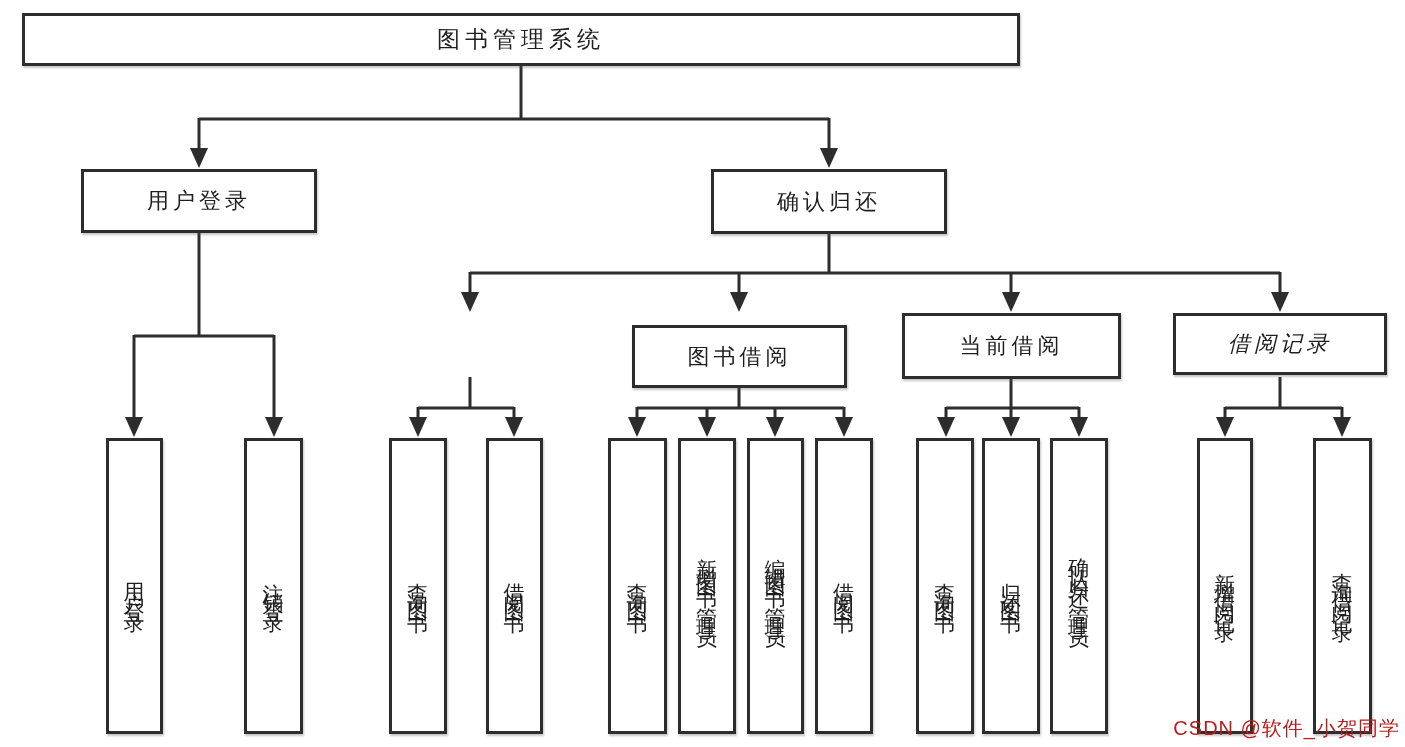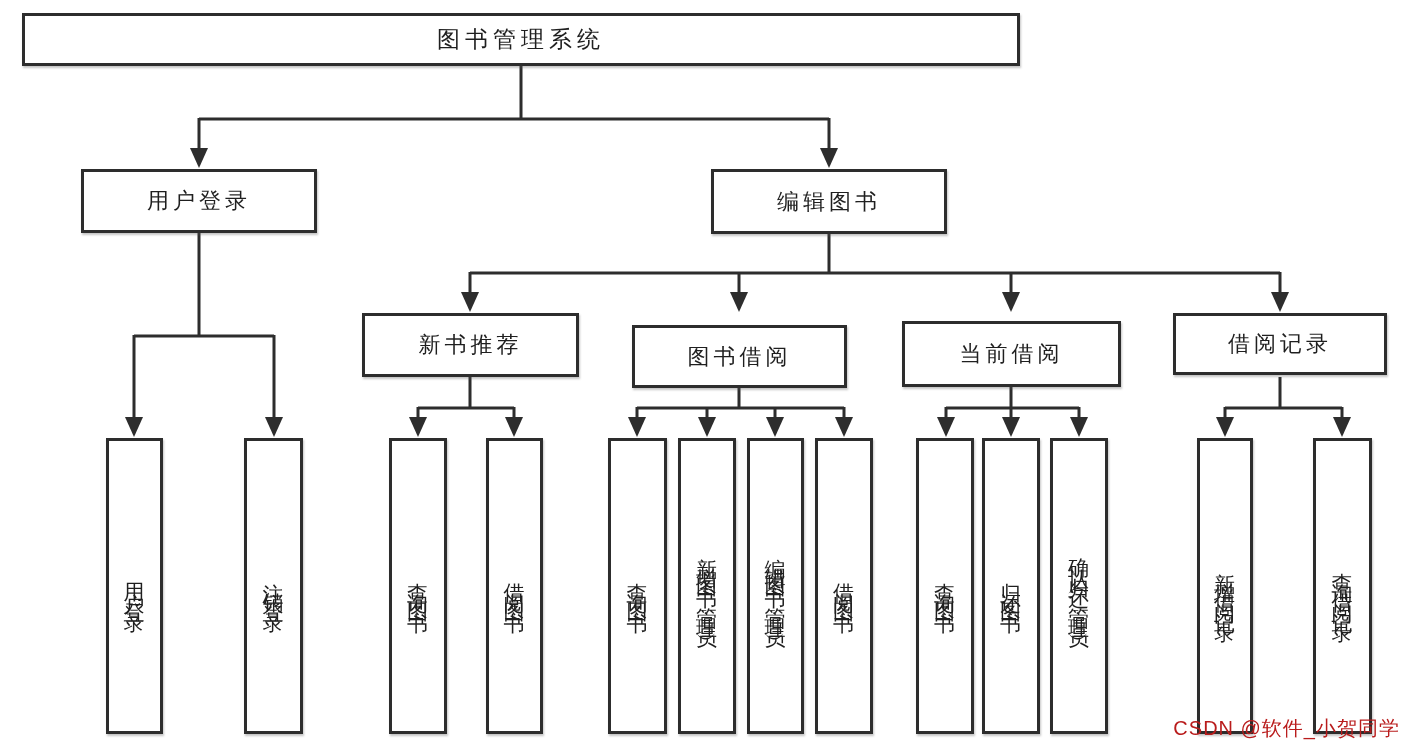--- a/index.html
+++ b/index.html
@@ -94,26 +94,25 @@
       <polygon points="1002,417 1020,417 1011,437"></polygon>
       <polygon points="1070,417 1088,417 1079,437"></polygon>
       <polygon points="1216,417 1234,417 1225,437"></polygon>
       <polygon points="1333,417 1351,417 1342,437"></polygon>
     </g>
   </svg>
 
   <div class="box hbox root-box" style="left:22px; top:13px; width:998px; height:53px;">图书管理系统</div>
 
   <div class="box hbox" style="left:81px; top:169px; width:236px; height:64px;">用户登录</div>
-  <div class="box hbox" style="left:711px; top:169px; width:236px; height:65px;">编辑图书</div>
+  <div class="box hbox" style="left:711px; top:169px; width:236px; height:65px;">确认归还</div>
 
-  <div class="box hbox" style="left:362px; top:313px; width:217px; height:64px;">新书推荐</div>
   <div class="box hbox" style="left:632px; top:313px; width:215px; height:63px;margin-top:12px;">图书借阅</div>
-  <div class="box hbox" style="left:902px; top:321px; width:219px; height:66px;">当前借阅</div>
-  <div class="box hbox" style="left:1173px; top:313px; width:214px; height:62px;">借阅记录</div>
+  <div class="box hbox" style="left:902px; top:313px; width:219px; height:66px;">当前借阅</div>
+  <div class="box hbox" style="left:1173px; top:313px; width:214px; height:62px;font-style:italic;">借阅记录</div>
 
   <div class="box vbox" style="left:106px; top:438px; width:57px; height:296px;">
     <span>用户登录</span>
   </div>
   <div class="box vbox" style="left:244px; top:438px; width:59px; height:296px;">
     <span>注销登录</span>
   </div>
 
   <div class="box vbox" style="left:389px; top:438px; width:58px; height:296px;">
     <span>查询图书</span>

